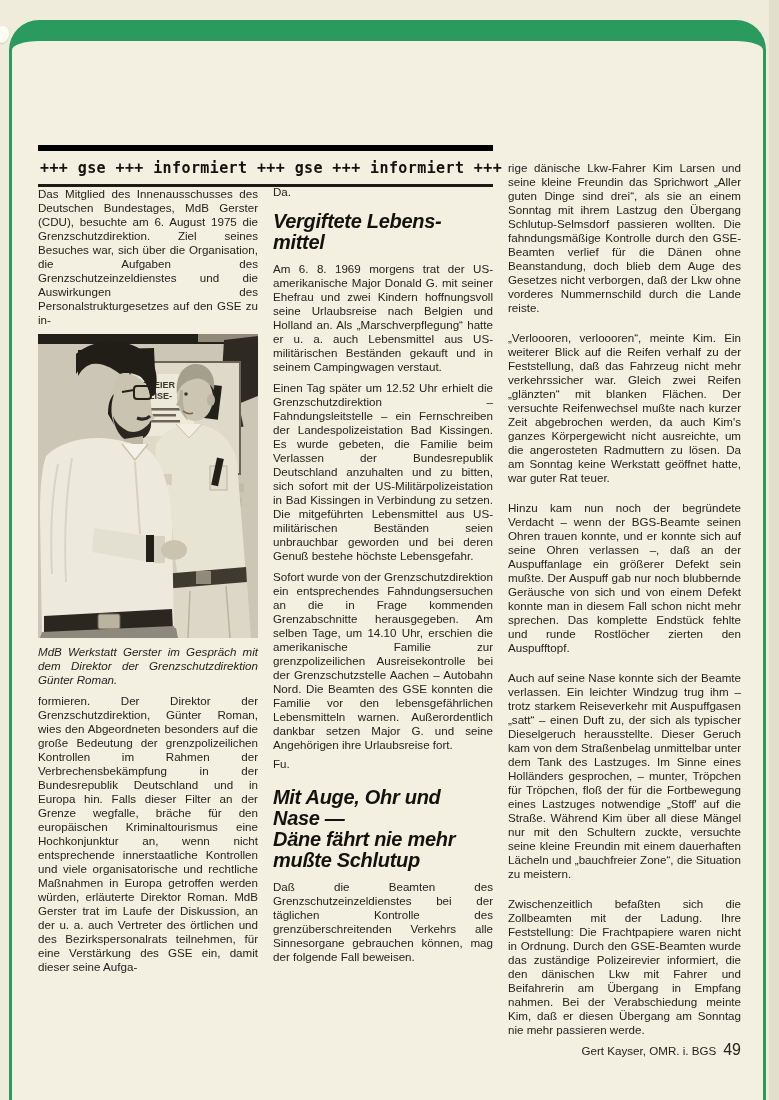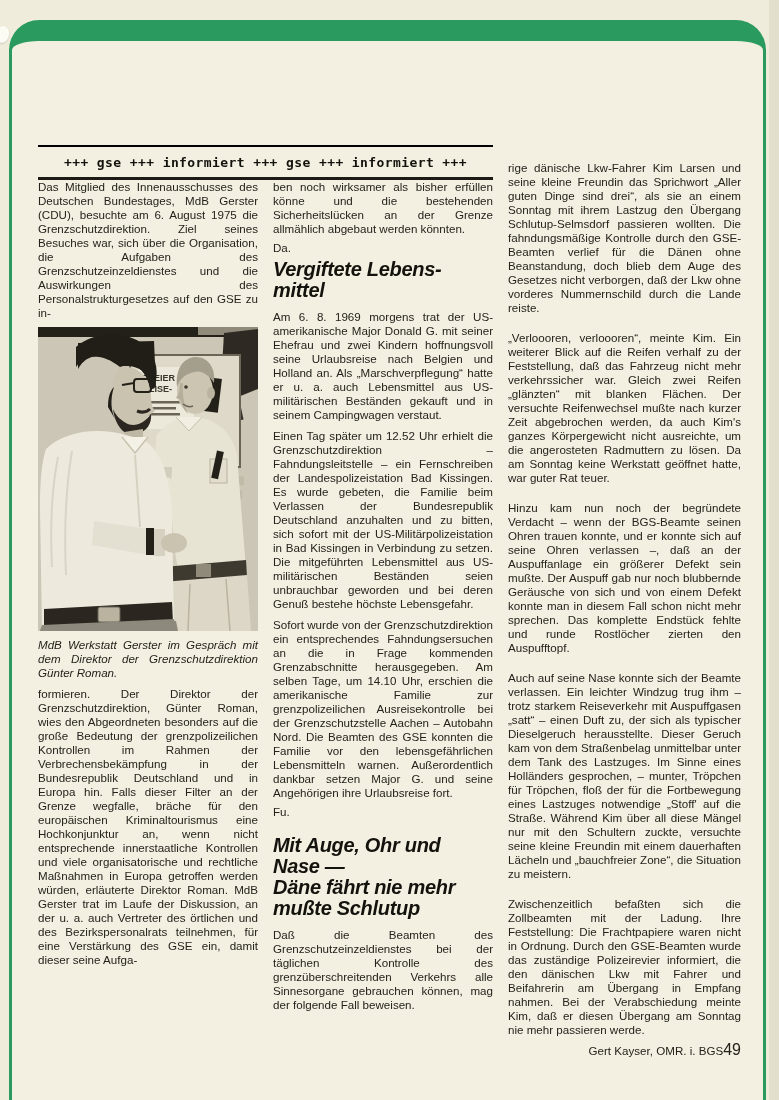--- a/index.html
+++ b/index.html
@@ -18,41 +18,41 @@
 
   .content { position:absolute; left:0; right:0; top:0; bottom:0; padding:104px 22px 0 26px;
              display:grid; grid-template-columns:220px 220px 1fr; grid-template-rows:auto 1fr;
              column-gap:15px; color:var(--ink); }
 
   .head-block { grid-column:1/3; grid-row:1; }
   .col1 { grid-column:1; grid-row:2; }
   .col2 { grid-column:2; grid-row:2; }
   .col3 { grid-column:3; grid-row:1/3; }
 
-  .ticker { border-top:2px solid #000000; border-bottom:3px solid #1c1a14; padding:8px 2px 7px;
-            font-family:"DejaVu Sans Mono", monospace; font-weight:bold; font-size:13px;
+  .ticker { border-top:6px solid #000000; border-bottom:3px solid #1c1a14; padding:8px 2px 7px;
+            font-family:"DejaVu Sans Mono", monospace; font-weight:bold; font-size:15px;
             letter-spacing:.4px; white-space:nowrap; text-align:center; color:#14120d; }
 
   .headline { margin:15px 0 18px; font-size:29px; line-height:30px; font-weight:bold; font-style:italic;
               letter-spacing:-.7px; color:#14120d; white-space:pre-line; }
 
   .subhead  { margin:0 0 14px; font-size:20px; line-height:21px; font-weight:bold; font-style:italic;
               letter-spacing:-.3px; color:#14120d; white-space:pre-line; }
   .xhead    { margin:16px 0 9px; font-size:20px; line-height:21px; font-weight:bold; font-style:italic;
               letter-spacing:-.3px; color:#14120d; white-space:pre-line; }
 
   .body-txt p { margin:0 0 7px; font-size:11.6px; line-height:14px; text-align:justify; }
   .col3 p { margin:16px 0 13px; }
   .initials { text-align:right; margin:-2px 2px 4px 0 !important; }
 
   .photo-wrap { margin:6px 0 7px; width:220px; height:304px; background:#cbc6b5; overflow:hidden; }
   .photo-wrap svg { display:block; }
   .caption { font-style:italic; font-size:11.6px; line-height:14px; margin:0 0 9px; text-align:justify; }
 
-  .sig-row { display:flex; justify-content:flex-end; align-items:baseline; margin-top:0; }
+  .sig-row { display:flex; justify-content:flex-end; align-items:baseline; gap:7px; margin-top:0; }
   .sig-name { font-size:11.6px; }
   .sig-page { font-size:16px; font-weight:normal; }
 </style>
 </head>
 <body>
 
 <div class="page">
   <div class="page-edge"></div>
   <div class="staple-notch"></div>
 
@@ -147,24 +147,23 @@
               <path d="M4,300 L138,294 L140,304 L2,304 Z" fill="#8d897c"></path>
             </g>
           </svg>
         </div>
 
         <p class="caption">MdB Werkstatt Gerster im Gespräch mit dem Direktor der Grenzschutzdirektion Günter Roman.</p>
         <p>formieren. Der Direktor der Grenzschutzdirektion, Günter Roman, wies den Abgeordneten besonders auf die große Bedeutung der grenzpolizeilichen Kontrollen im Rahmen der Verbrechensbekämpfung in der Bundesrepublik Deutschland und in Europa hin. Falls dieser Filter an der Grenze wegfalle, bräche für den europäischen Kriminaltourismus eine Hochkonjunktur an, wenn nicht entsprechende innerstaatliche Kontrollen und viele organisatorische und rechtliche Maßnahmen in Europa getroffen werden würden, erläuterte Direktor Roman. MdB Gerster trat im Laufe der Diskussion, an der u. a. auch Vertreter des örtlichen und des Bezirkspersonalrats teilnehmen, für eine Verstärkung des GSE ein, damit dieser seine Aufga-</p>
       </div>
 
       <div class="col2 body-txt">
-        <p>ben noch wirksamer als bisher erfüllen könne und die bestehenden Sicherheitslücken an der Grenze allmählich abgebaut werden könnten.</p>
         <p class="initials">Da.</p>
 
-        <h2 class="xhead" style="margin-top:4px">Vergiftete Lebens-
+        <h2 class="xhead" style="margin-top:12px">Vergiftete Lebens-
 mittel</h2>
         <p>Am 6. 8. 1969 morgens trat der US-amerikanische Major Donald G. mit seiner Ehefrau und zwei Kindern hoffnungsvoll seine Urlaubsreise nach Belgien und Holland an. Als „Marschverpflegung“ hatte er u. a. auch Lebensmittel aus US-militärischen Beständen gekauft und in seinem Campingwagen verstaut.</p>
         <p>Einen Tag später um 12.52 Uhr erhielt die Grenzschutzdirektion – Fahndungsleitstelle – ein Fernschreiben der Landespolizeistation Bad Kissingen. Es wurde gebeten, die Familie beim Verlassen der Bundesrepublik Deutschland anzuhalten und zu bitten, sich sofort mit der US-Militärpolizeistation in Bad Kissingen in Verbindung zu setzen. Die mitgeführten Lebensmittel aus US-militärischen Beständen seien unbrauchbar geworden und bei deren Genuß bestehe höchste Lebensgefahr.</p>
         <p>Sofort wurde von der Grenzschutzdirektion ein entsprechendes Fahndungsersuchen an die in Frage kommenden Grenzabschnitte herausgegeben. Am selben Tage, um 14.10 Uhr, erschien die amerikanische Familie zur grenzpolizeilichen Ausreisekontrolle bei der Grenzschutzstelle Aachen – Autobahn Nord. Die Beamten des GSE konnten die Familie vor den lebensgefährlichen Lebensmitteln warnen. Außerordentlich dankbar setzen Major G. und seine Angehörigen ihre Urlaubsreise fort.</p>
         <p class="initials">Fu.</p>
 
         <h2 class="xhead">Mit Auge, Ohr und
 Nase —
 Däne fährt nie mehr
 mußte Schlutup</h2>

